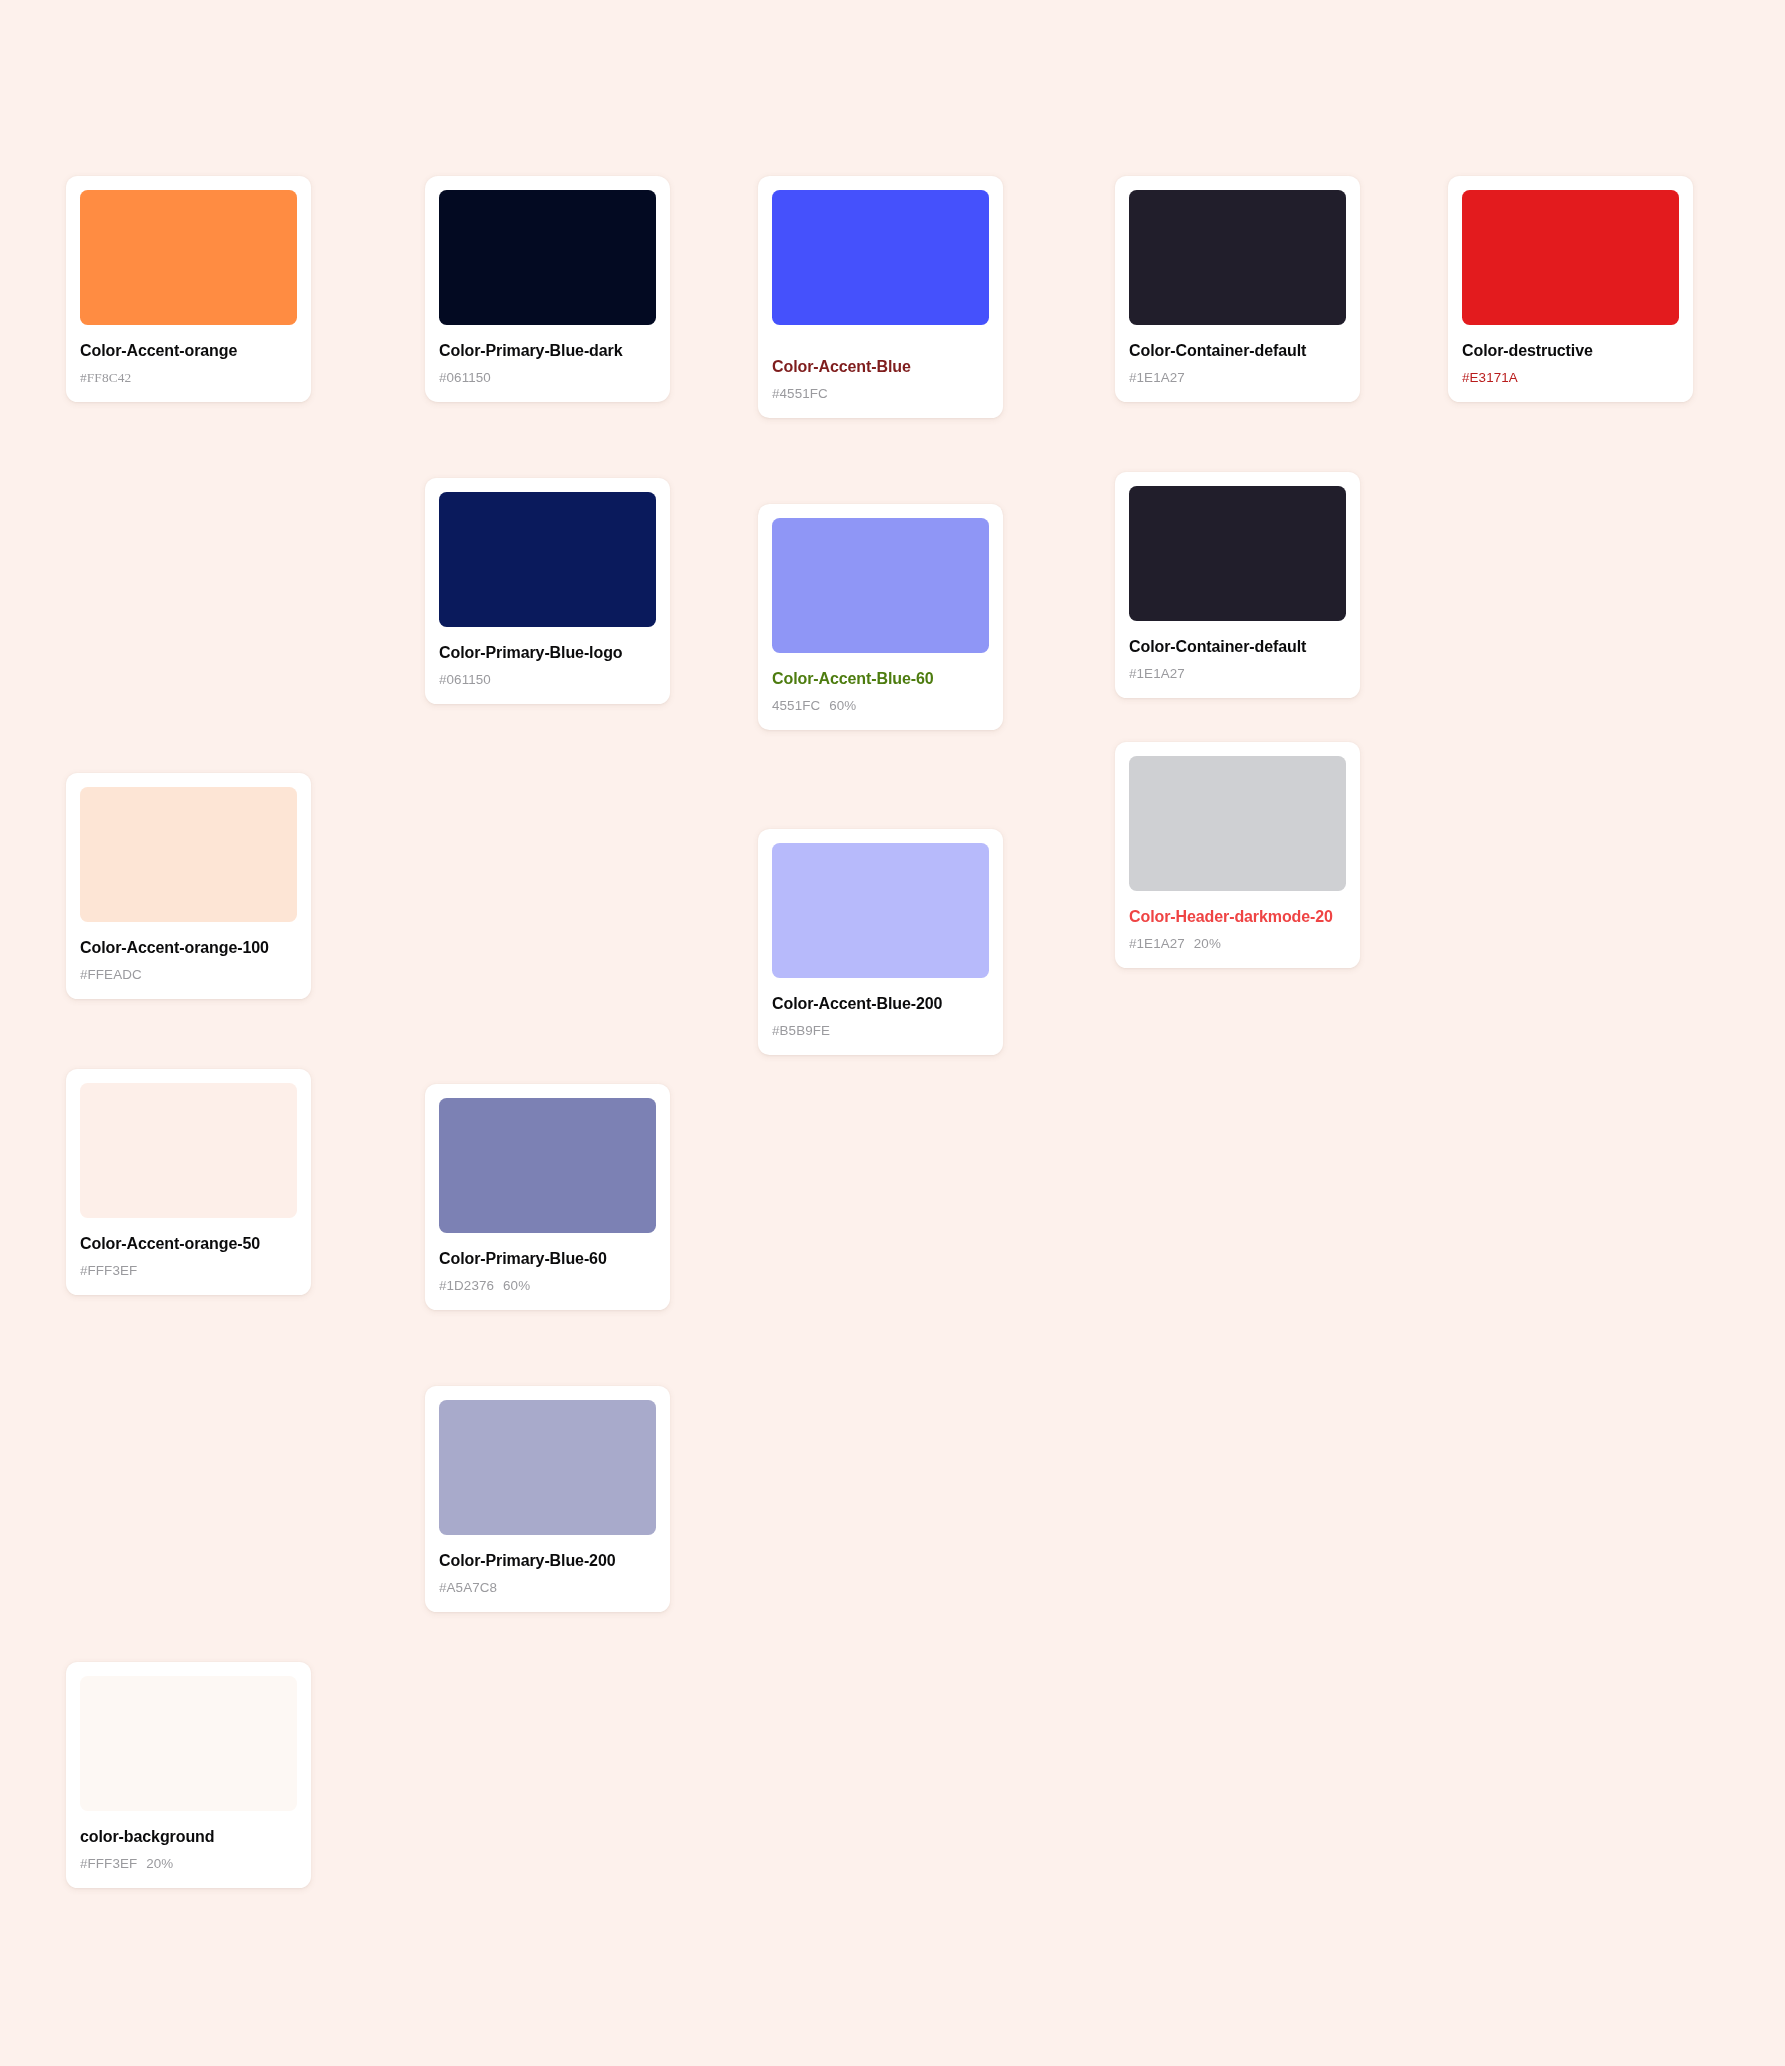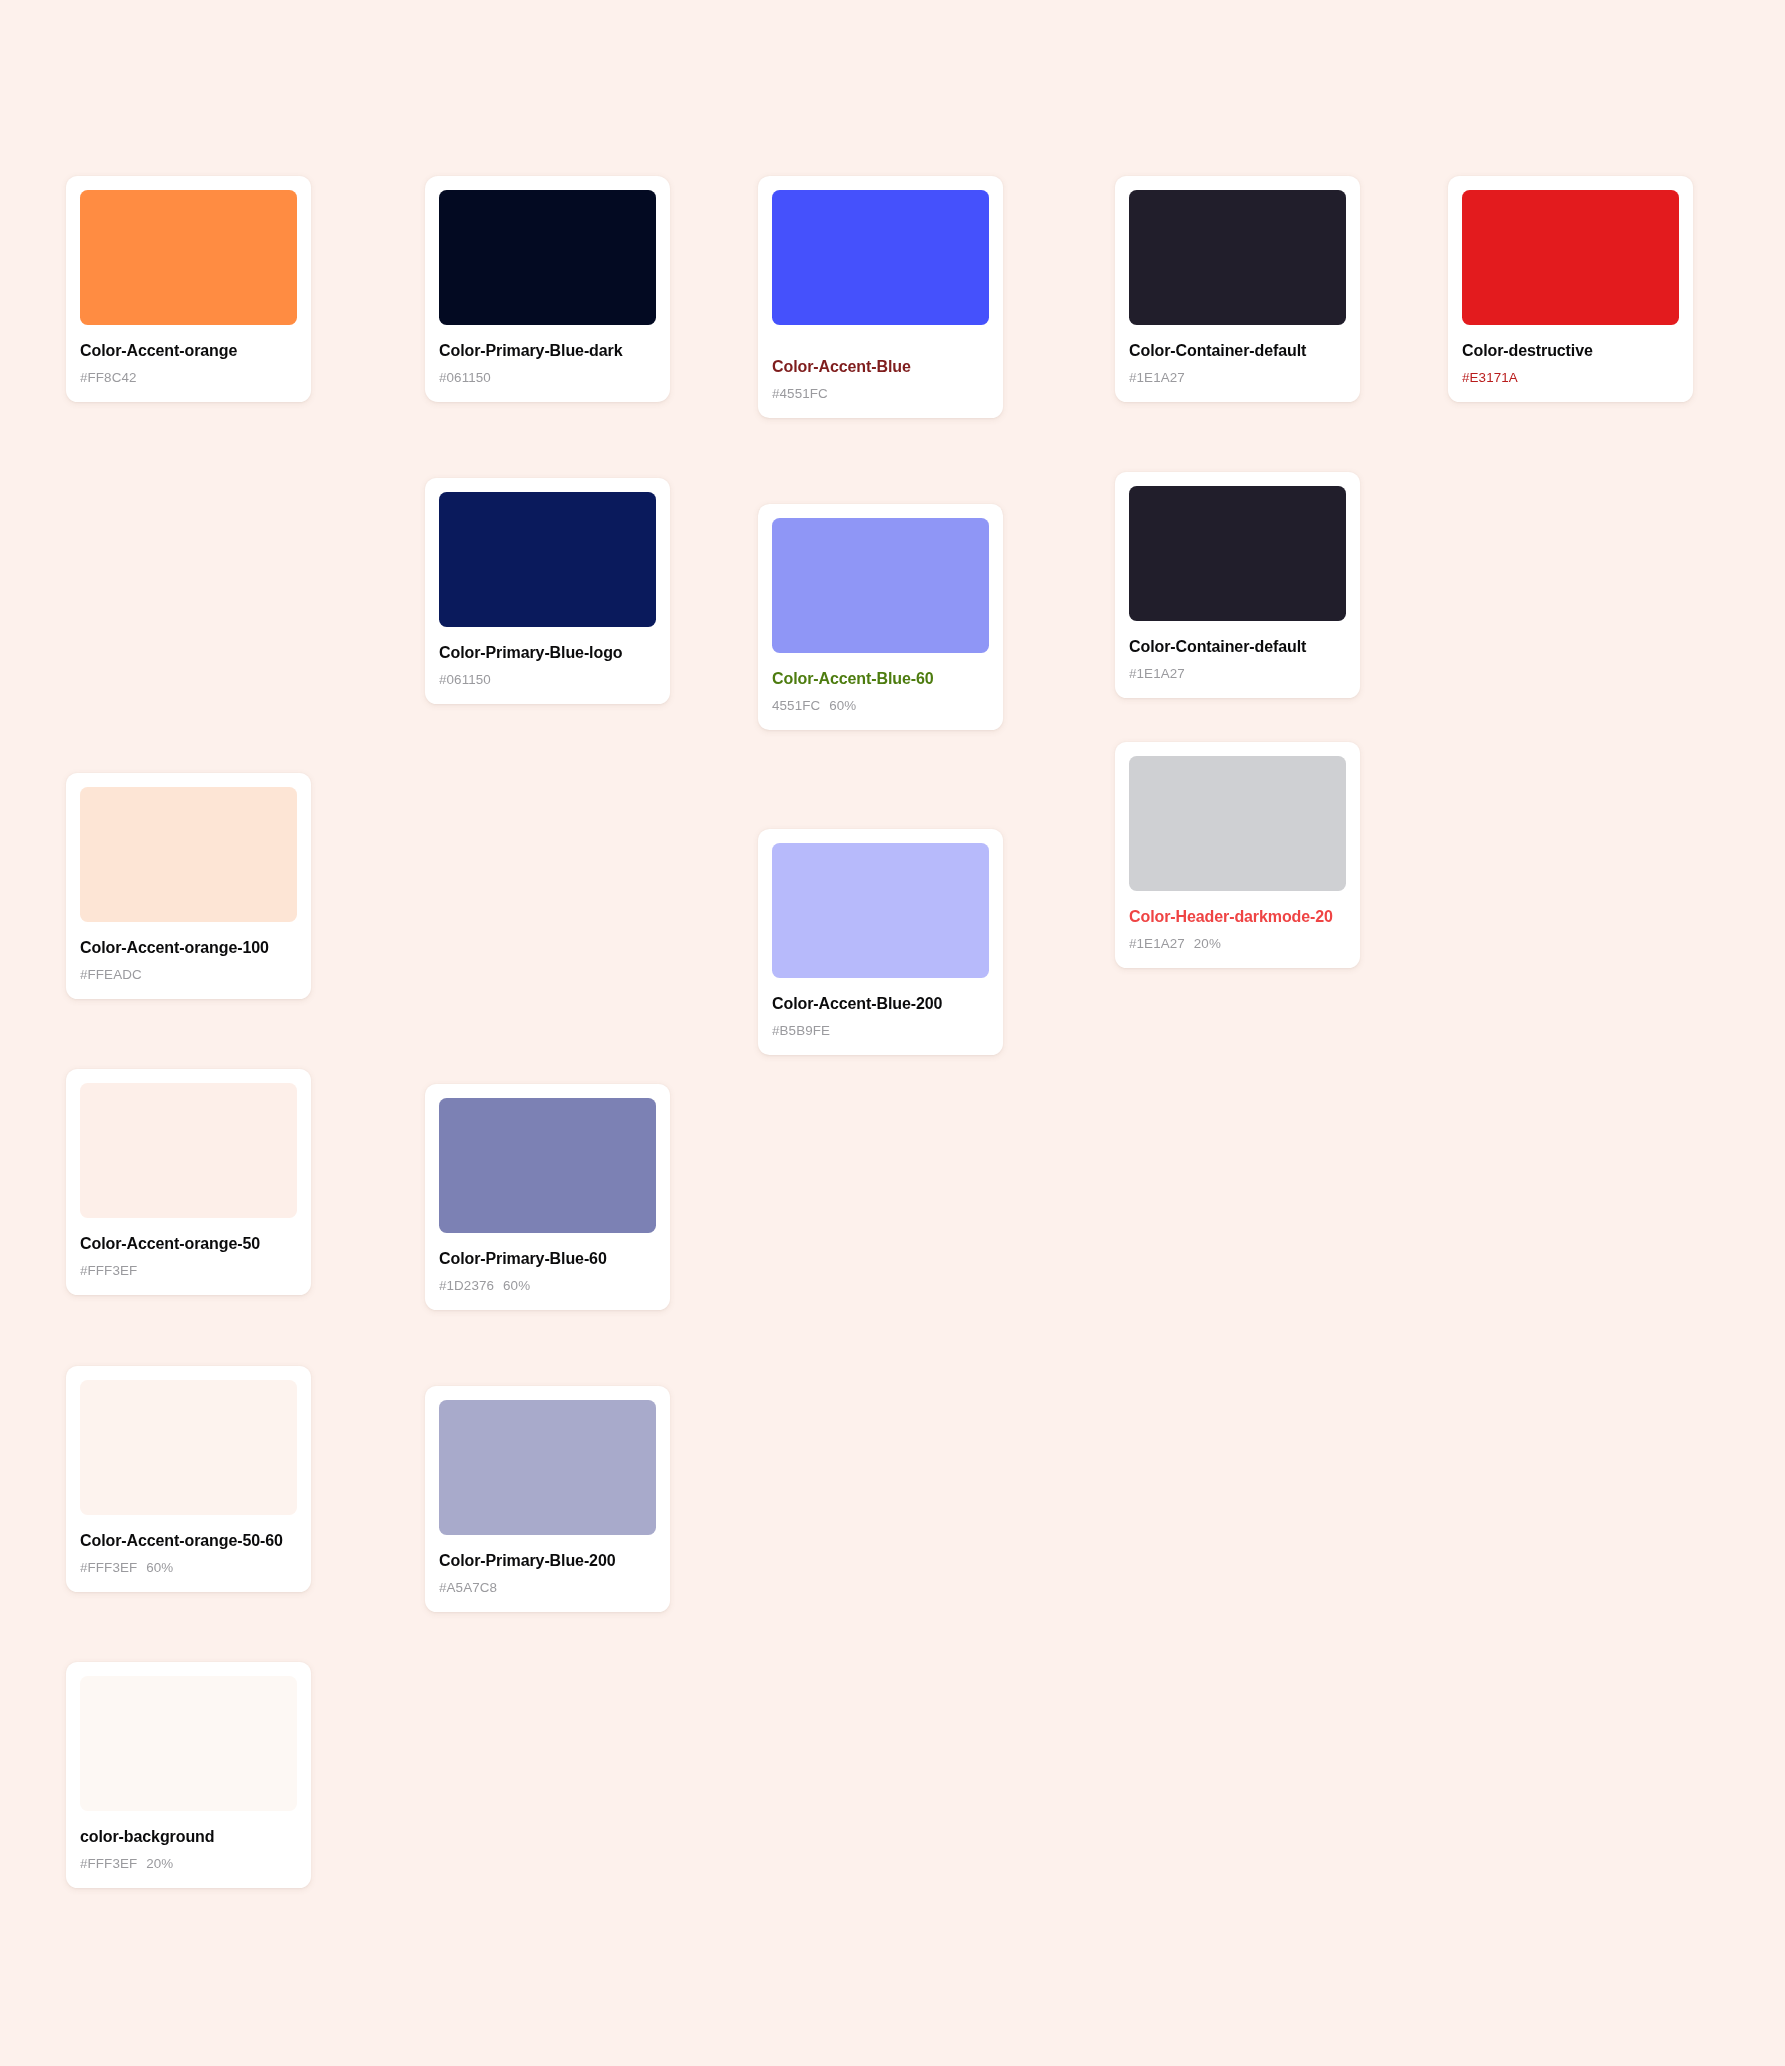--- a/index.html
+++ b/index.html
@@ -72,21 +72,21 @@
   }
 </style>
 </head>
 <body>
 
 <div id="board" style="background: rgb(253, 241, 236);">
     <div class="swatch-card" style="left: 66px; top: 176px; background: rgb(255, 255, 255);">
       <div class="swatch-chip" style="background: rgb(255, 140, 66);"></div>
       <div class="swatch-meta">
         <div class="swatch-name" style="color: rgb(11, 11, 12);">Color-Accent-orange</div>
-        <div class="swatch-hex" style="color: rgb(154, 154, 158);"><span>#FF8C42</span></div>
+        <div class="swatch-hex" style="color: rgb(154, 154, 158); font-family: Liberation Serif, serif;"><span>#FF8C42</span></div>
       </div>
     </div>
     <div class="swatch-card" style="left: 425px; top: 176px; background: rgb(255, 255, 255); border-radius: 13px;">
       <div class="swatch-chip" style="background: rgb(3, 10, 34);"></div>
       <div class="swatch-meta">
         <div class="swatch-name" style="color: rgb(11, 11, 12);">Color-Primary-Blue-dark</div>
         <div class="swatch-hex" style="color: rgb(154, 154, 158);"><span>#061150</span></div>
       </div>
     </div>
     <div class="swatch-card" style="left: 758px; top: 176px; background: rgb(255, 255, 255);">
@@ -159,27 +159,20 @@
         <div class="swatch-hex" style="color: rgb(154, 154, 158);"><span>#FFF3EF</span></div>
       </div>
     </div>
     <div class="swatch-card" style="left: 425px; top: 1084px; background: rgb(255, 255, 255);">
       <div class="swatch-chip" style="background: rgb(124, 129, 180);"></div>
       <div class="swatch-meta">
         <div class="swatch-name" style="color: rgb(11, 11, 12);">Color-Primary-Blue-60</div>
         <div class="swatch-hex" style="color: rgb(154, 154, 158);"><span>#1D2376</span><span class="swatch-opacity">60%</span></div>
       </div>
     </div>
-    <div class="swatch-card" style="left: 66px; top: 1366px; background: rgb(255, 255, 255);">
-      <div class="swatch-chip" style="background: rgb(253, 243, 238);"></div>
-      <div class="swatch-meta">
-        <div class="swatch-name" style="color: rgb(11, 11, 12);">Color-Accent-orange-50-60</div>
-        <div class="swatch-hex" style="color: rgb(154, 154, 158);"><span>#FFF3EF</span><span class="swatch-opacity">60%</span></div>
-      </div>
-    </div>
     <div class="swatch-card" style="left: 425px; top: 1386px; background: rgb(255, 255, 255);">
       <div class="swatch-chip" style="background: rgb(168, 170, 203);"></div>
       <div class="swatch-meta">
         <div class="swatch-name" style="color: rgb(11, 11, 12);">Color-Primary-Blue-200</div>
         <div class="swatch-hex" style="color: rgb(154, 154, 158);"><span>#A5A7C8</span></div>
       </div>
     </div>
     <div class="swatch-card" style="left: 66px; top: 1662px; background: rgb(255, 255, 255);">
       <div class="swatch-chip" style="background: rgb(253, 248, 244);"></div>
       <div class="swatch-meta">

